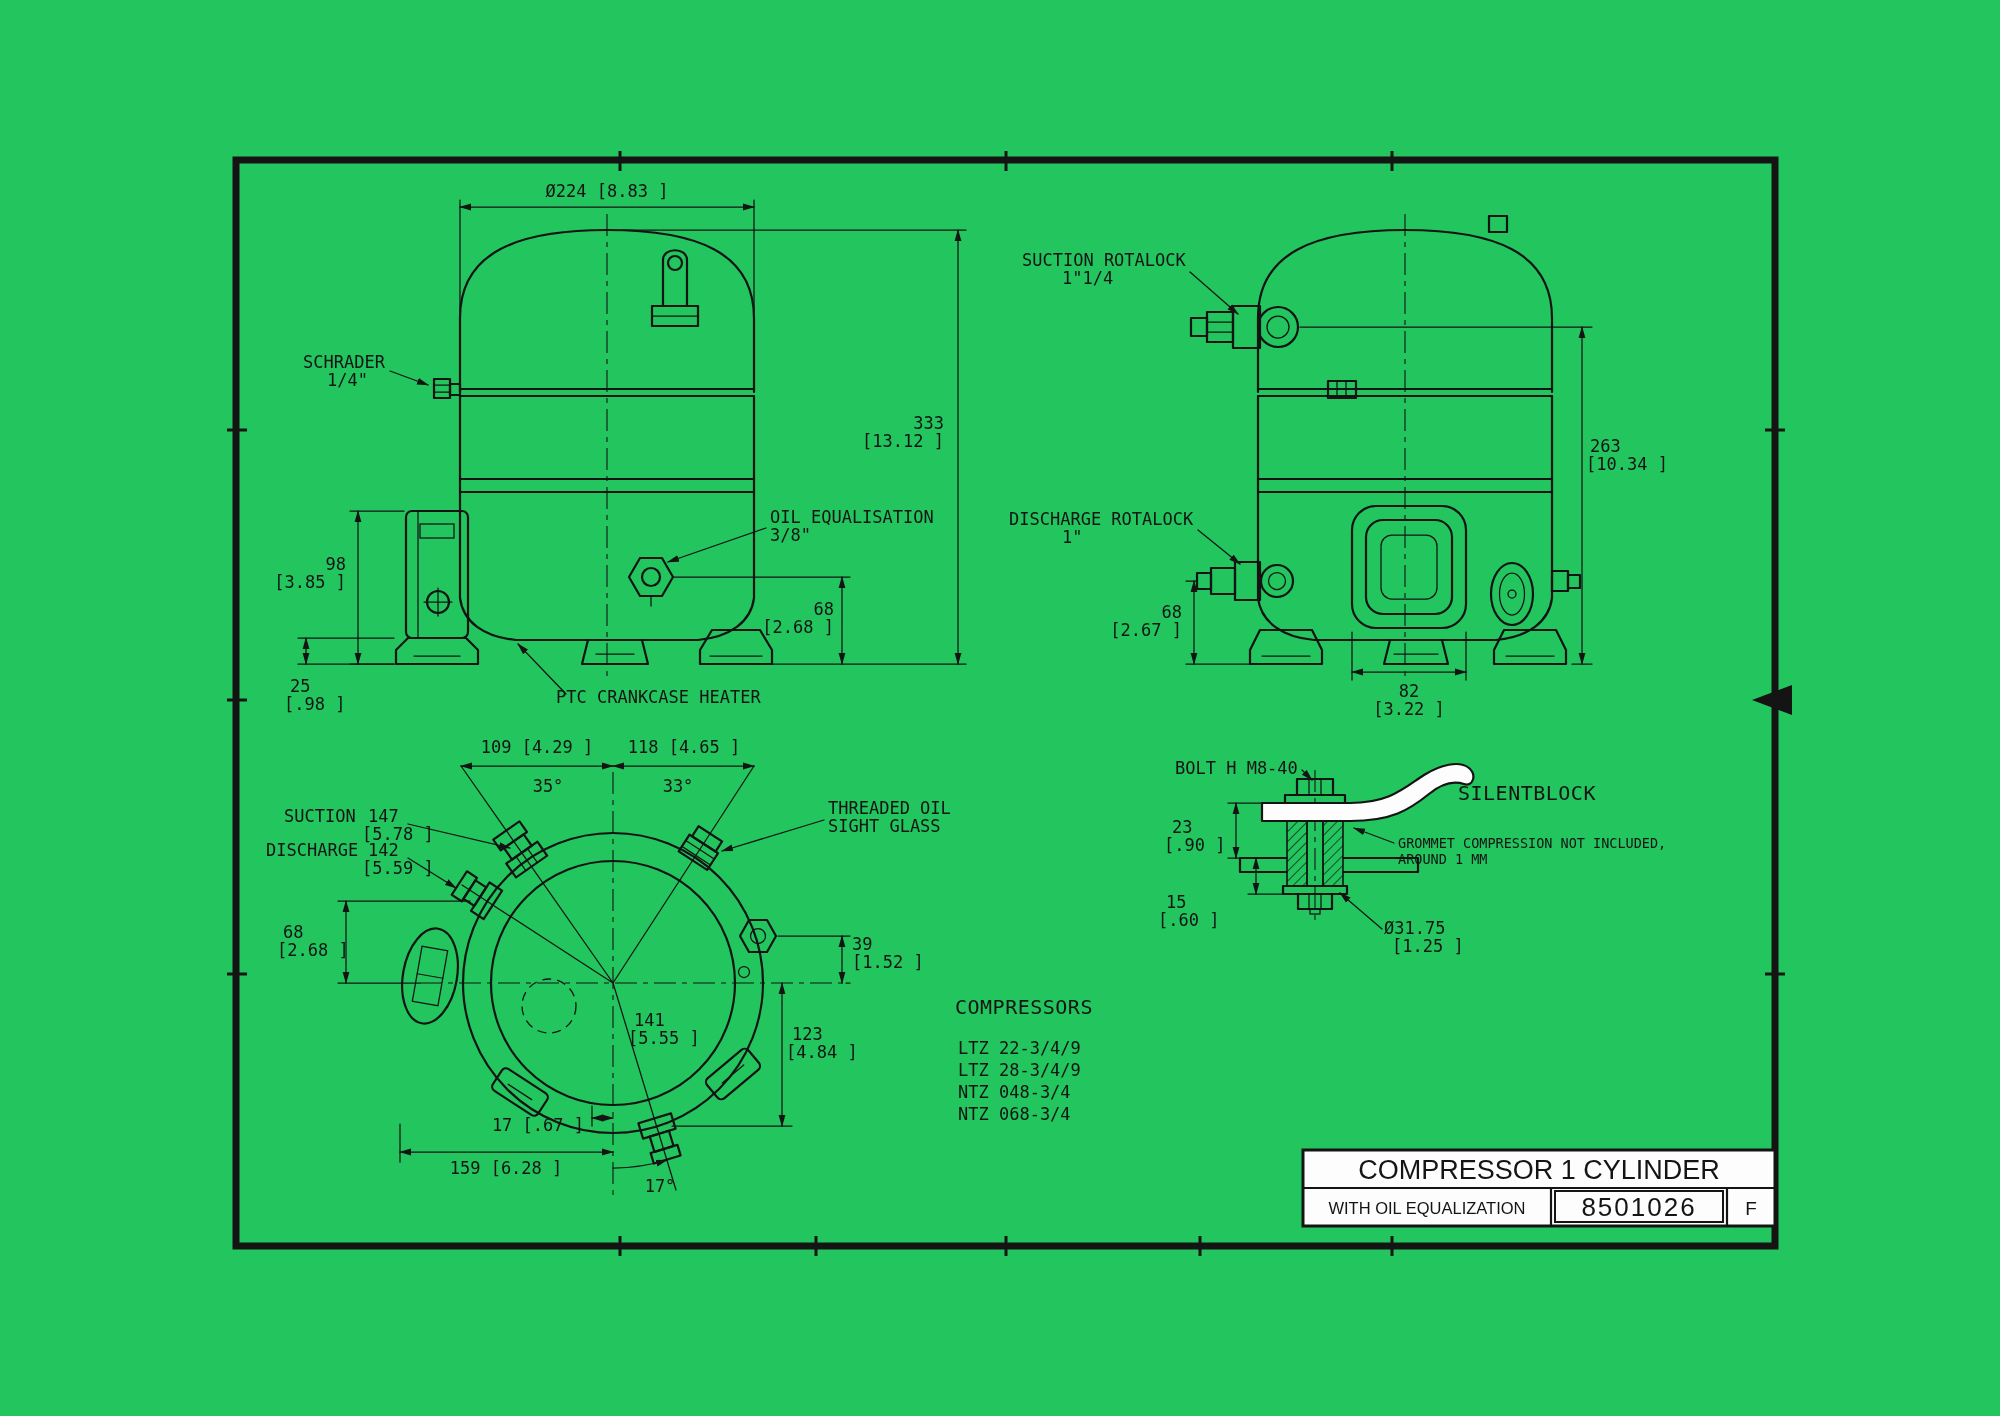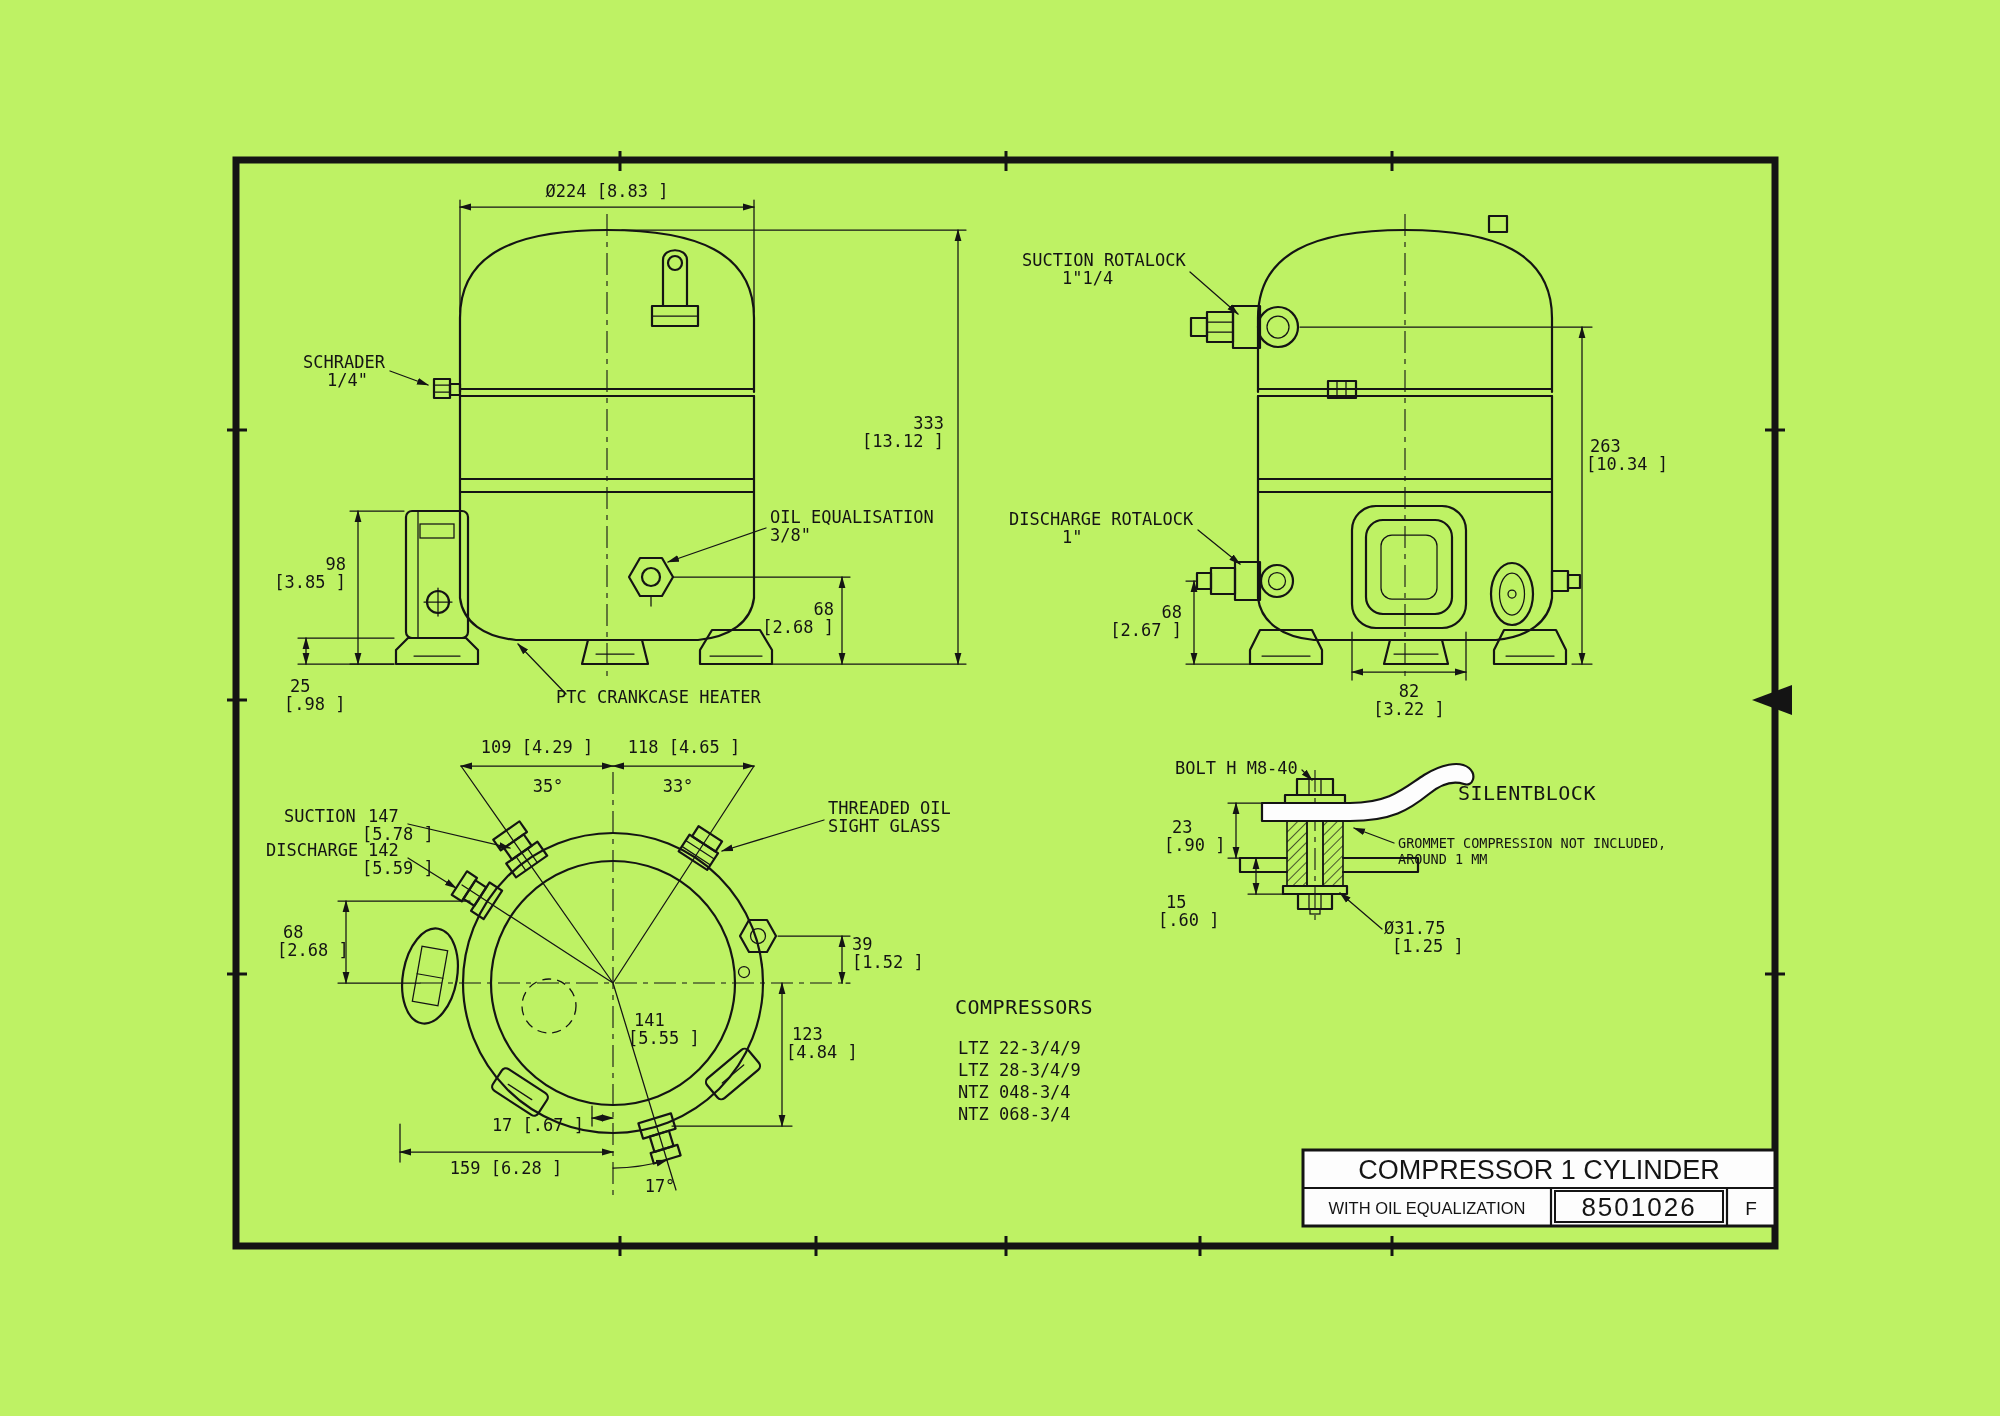--- a/index.html
+++ b/index.html
@@ -1,16 +1,16 @@
 <!DOCTYPE html>
 <html><head>
 <meta charset="utf-8">
 <style>
   html,body{margin:0;padding:0;background:#e9e9e9;}
-  .sheet{width:2000px;height:1416px;background:#bef264;position:relative;overflow:hidden;}
+  .sheet{width:2000px;height:1416px;background:#22c55e;position:relative;overflow:hidden;}
   svg{display:block;}
   .ln{fill:none;stroke:#141414;stroke-width:2.2;stroke-linecap:round;stroke-linejoin:round;}
   .lt{fill:none;stroke:#141414;stroke-width:1.25;stroke-linecap:round;}
   .cl{fill:none;stroke:#141414;stroke-width:1.1;stroke-dasharray:22 6 5 6;}
   .hid{fill:none;stroke:#141414;stroke-width:1.3;stroke-dasharray:9 6;}
   .wf{fill:#fdfdfd;stroke:#141414;stroke-width:2.2;stroke-linejoin:round;}
   .hf{fill:url(#hatch);stroke:#141414;stroke-width:1.6;}
   text{fill:#141414;font-family:"DejaVu Sans Mono",monospace;font-size:17px;}
   .sm{font-size:13.5px;}
   .lg{font-size:20px;letter-spacing:.5px;}

